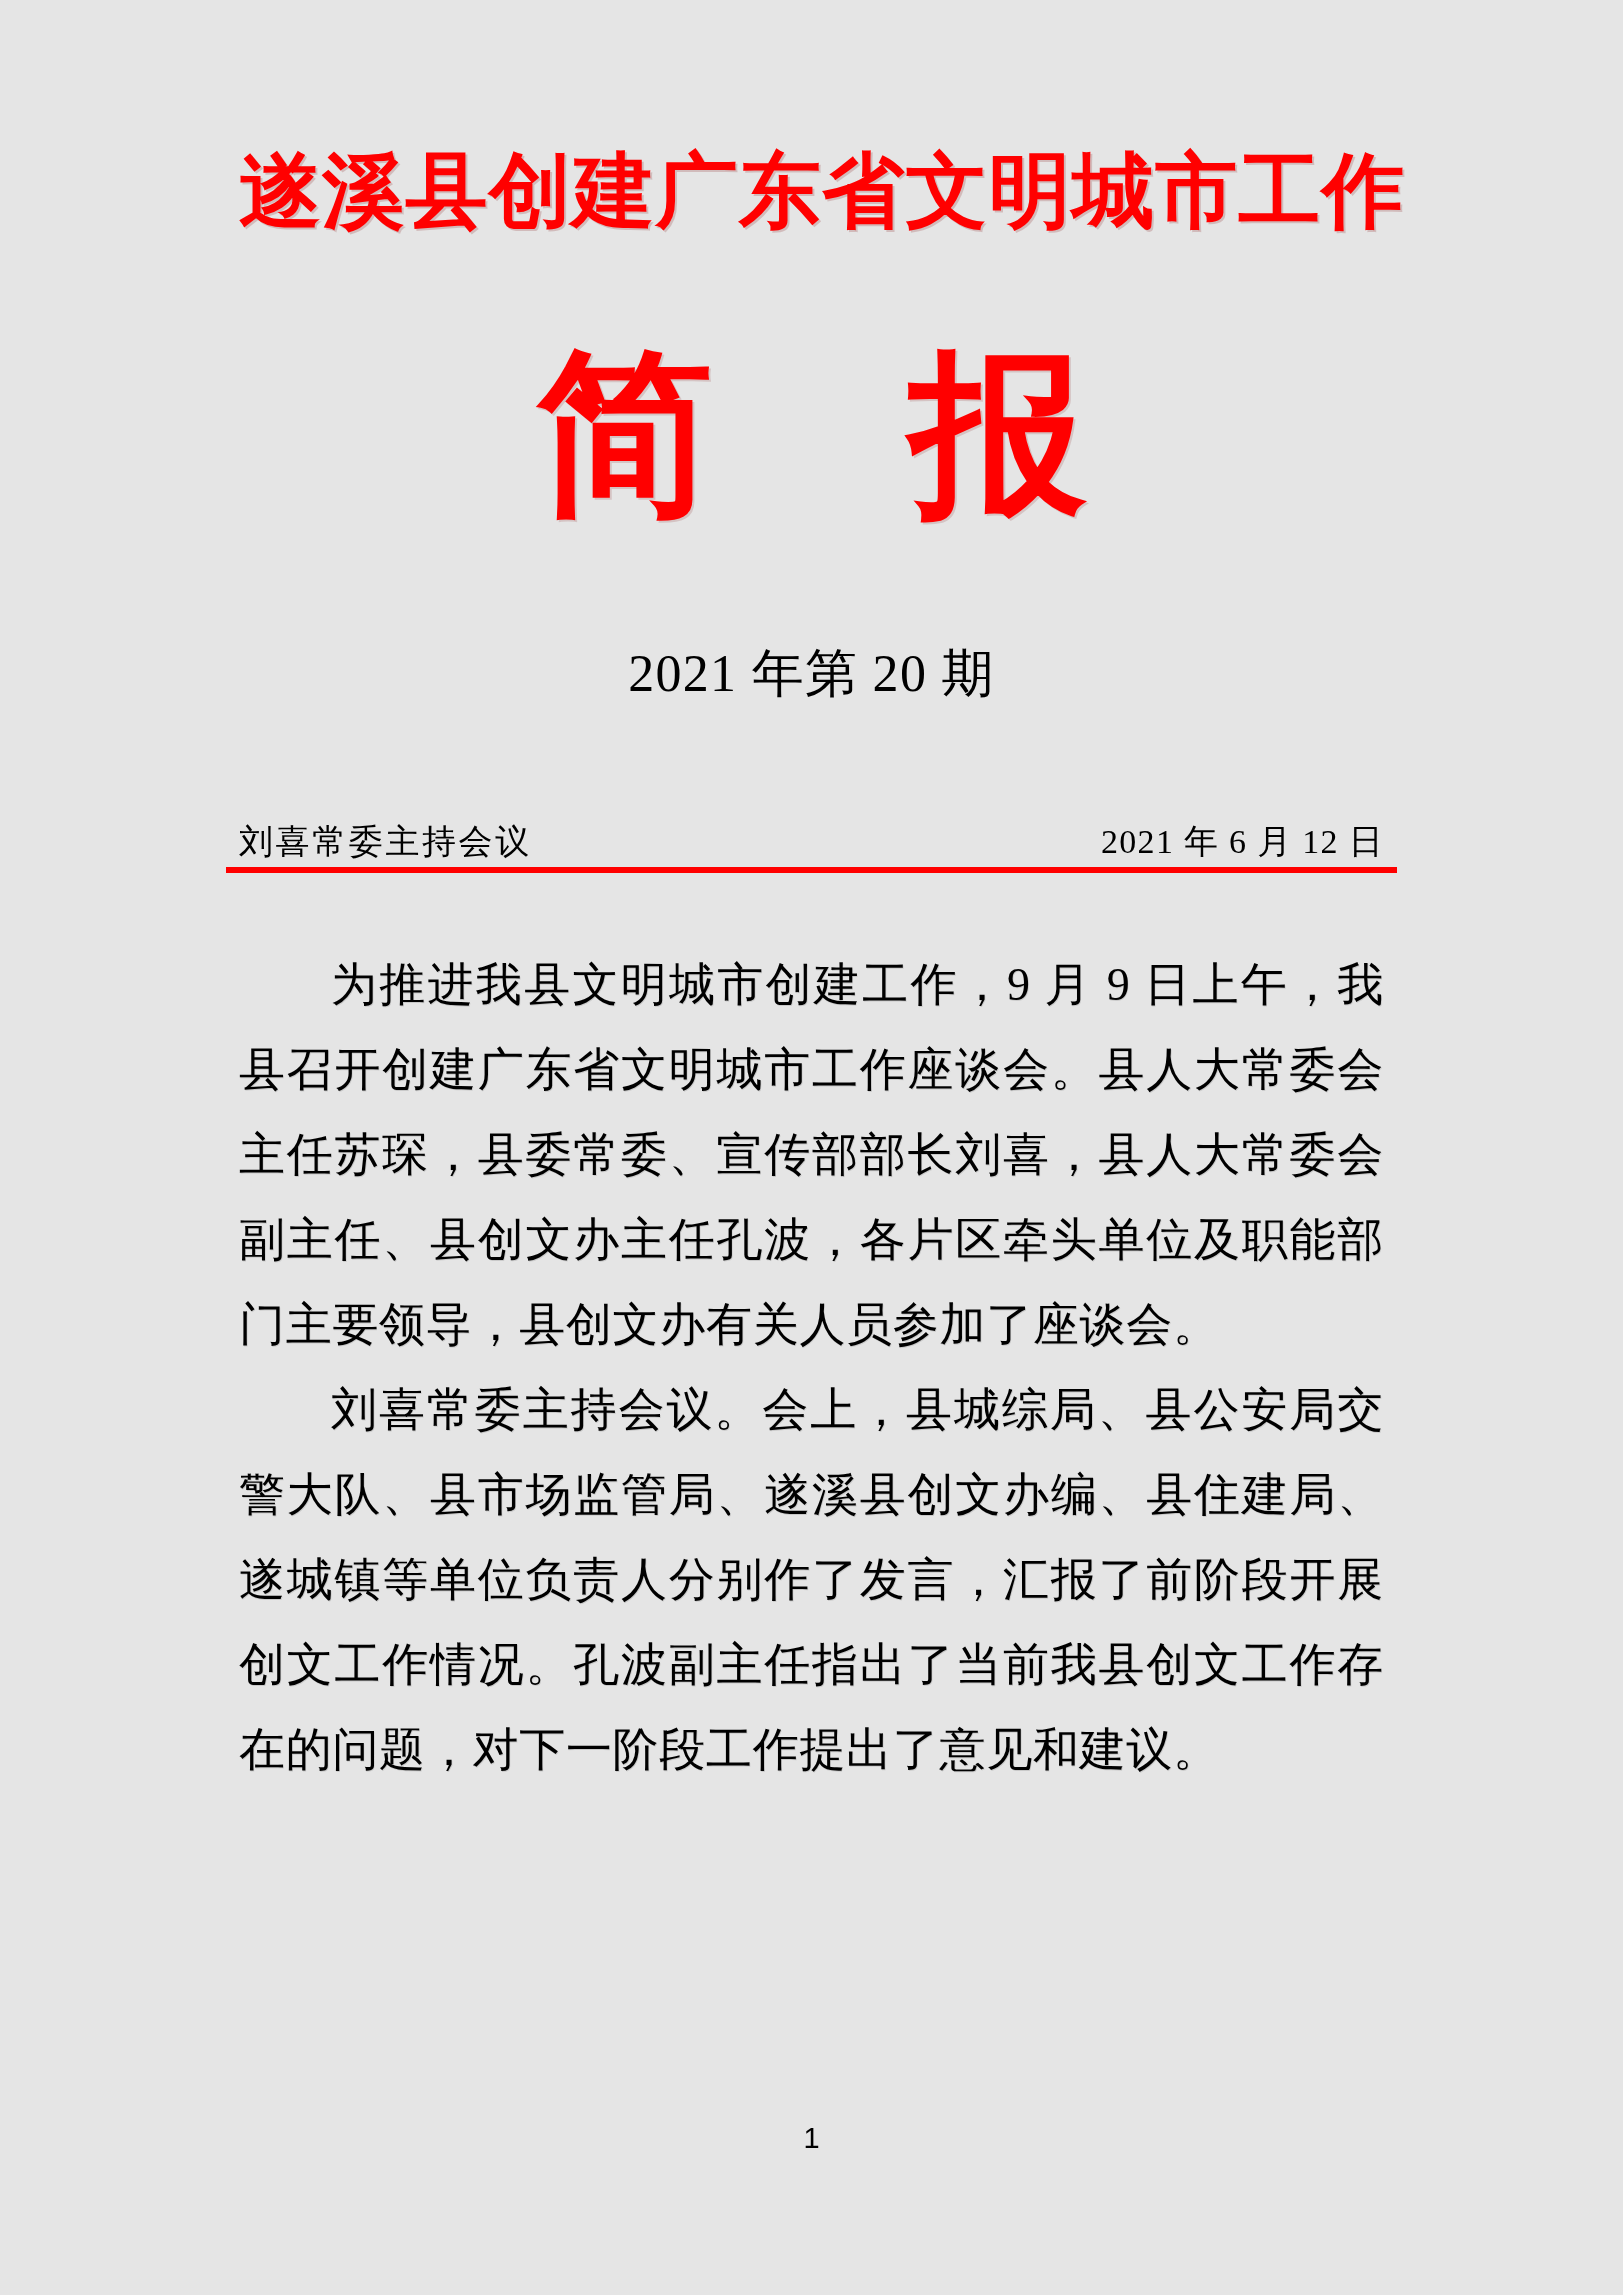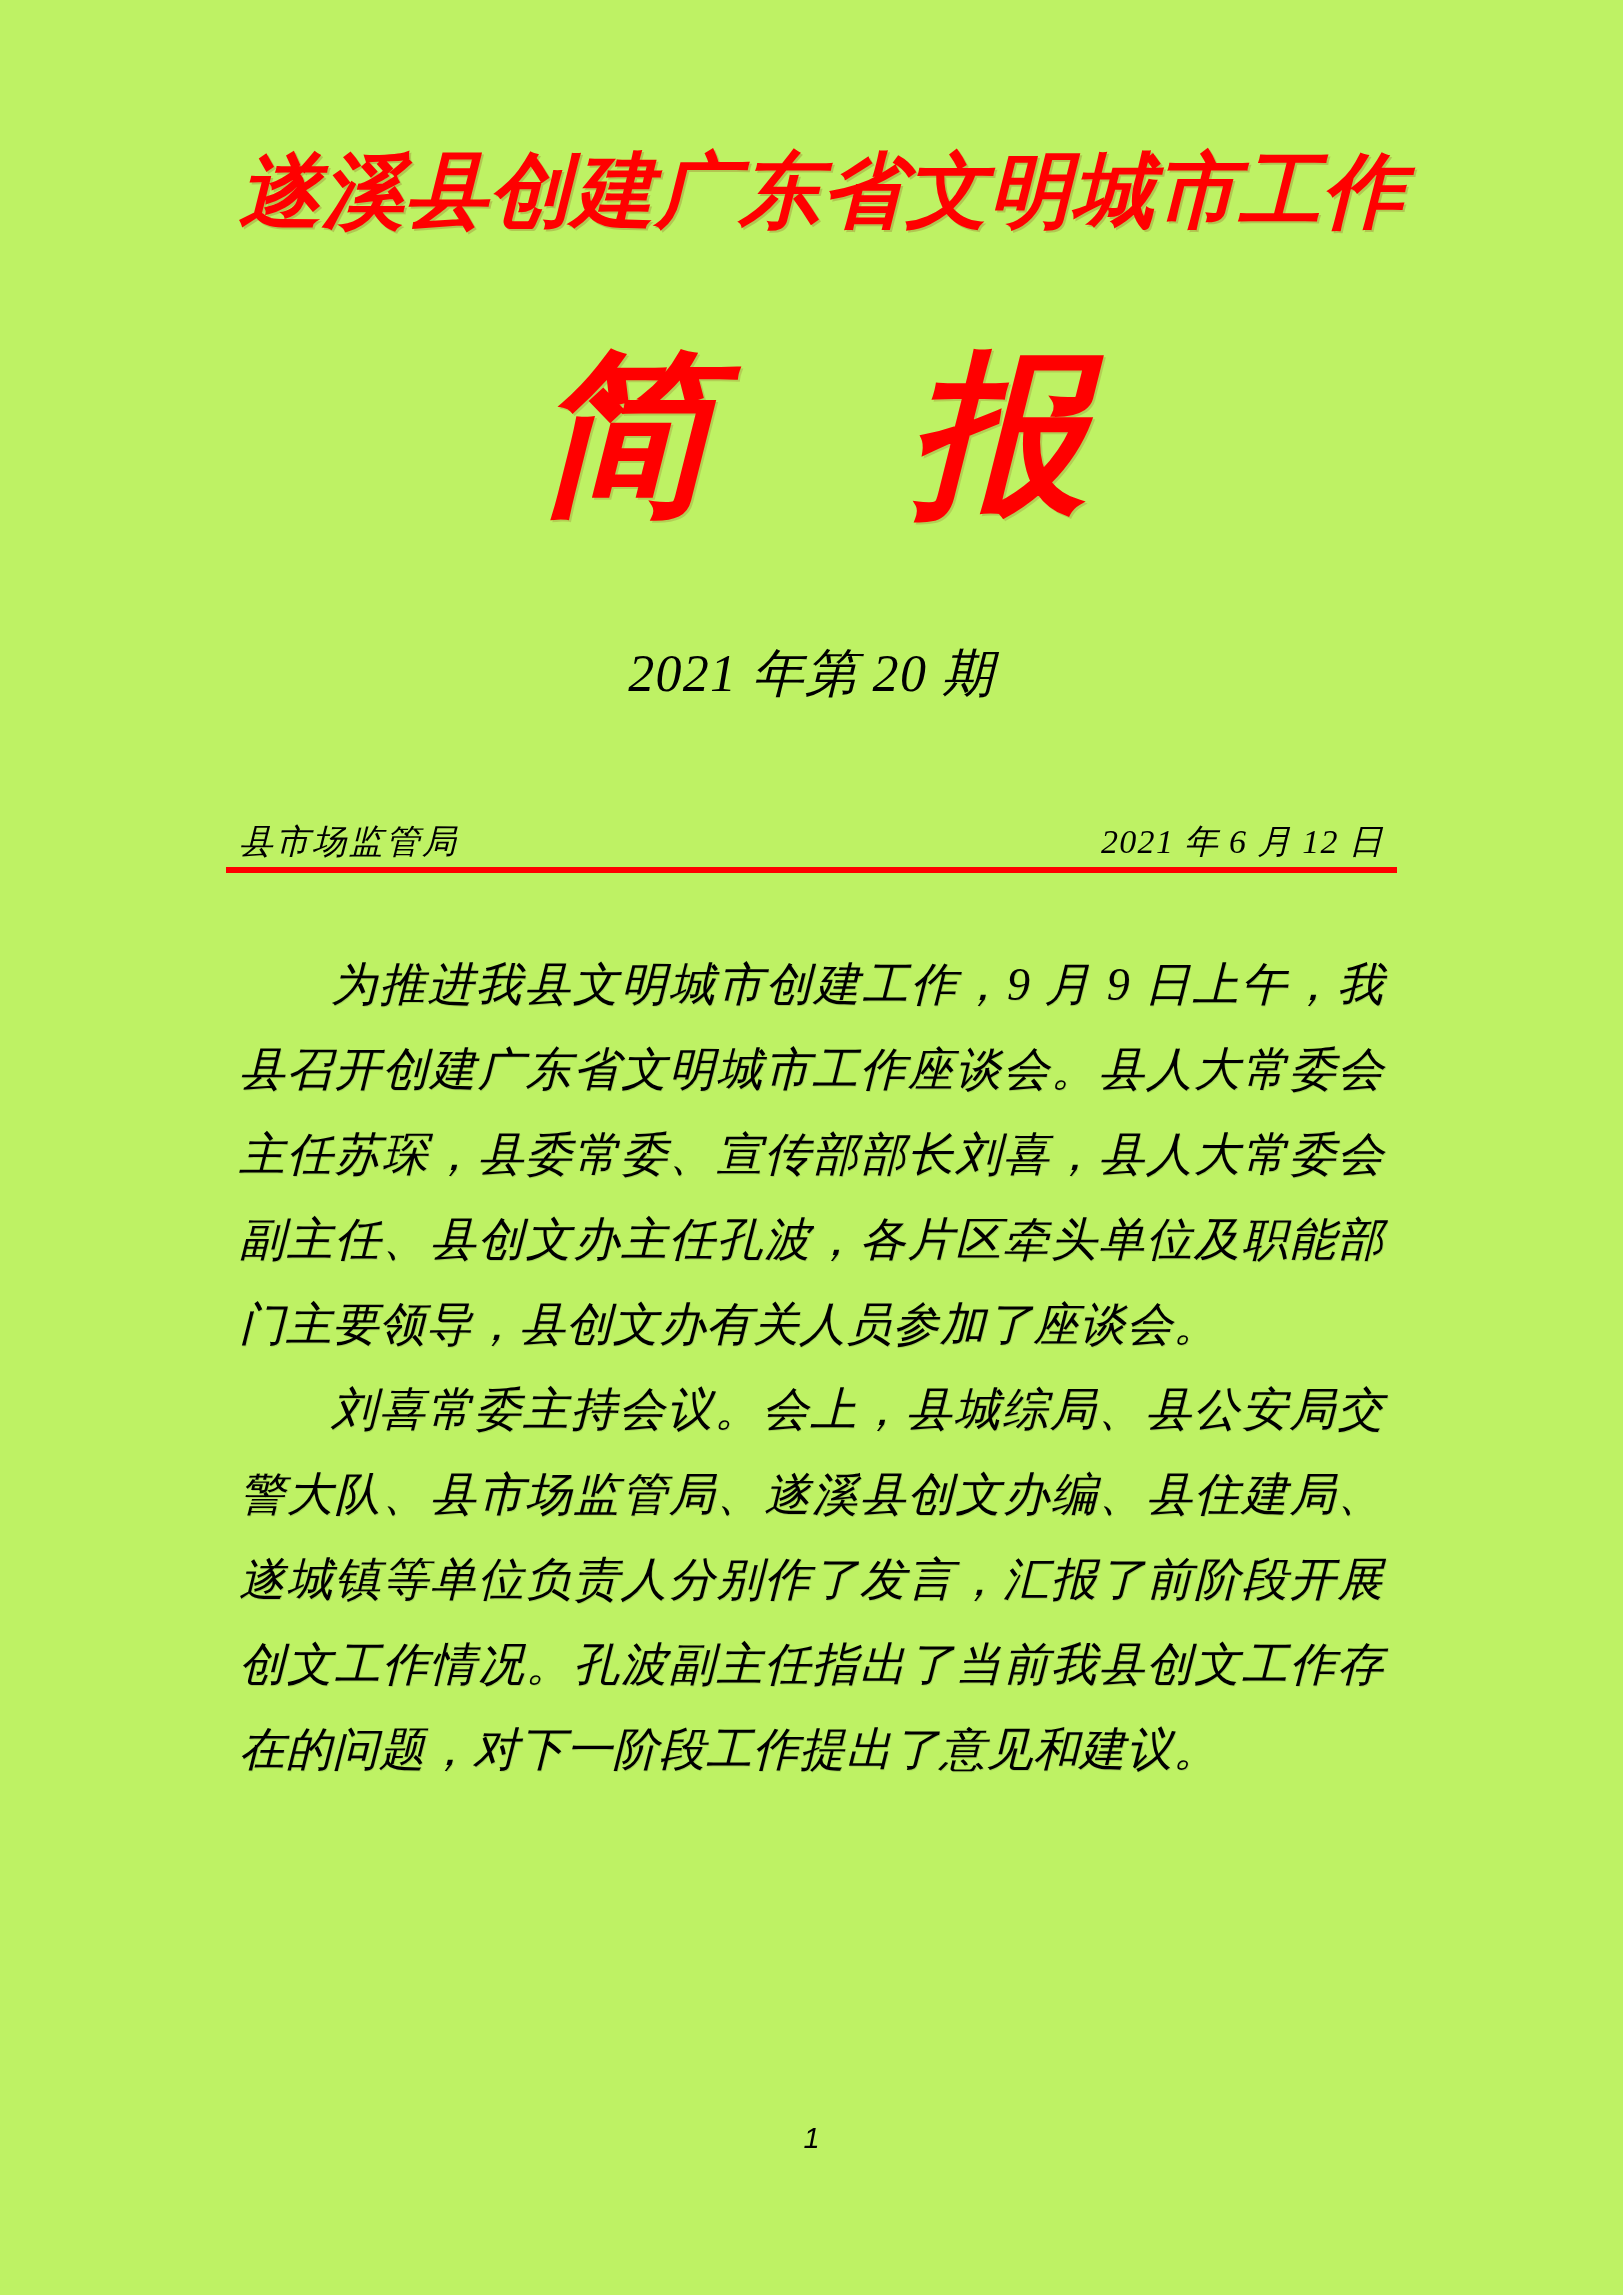--- a/index.html
+++ b/index.html
@@ -4,27 +4,26 @@
 <style>
   html, body {
     margin: 0;
     padding: 0;
     background: #ffffff;
   }
   .page {
     position: relative;
     width: 1623px;
     height: 2295px;
-    background: #bef264;
+    background: #e5e5e5;
     font-family: "Liberation Serif", "DejaVu Serif", serif;
     color: #000000;
     box-sizing: border-box;
     padding: 131px 239px 0 239px;
     overflow: hidden;
-    font-style: italic;
   }
 
   
   .org-title {
     text-align: center;
     font-size: 82px;
     line-height: 121px;
     font-weight: bold;
     color: #FF0000;
     letter-spacing: 1.3px;
@@ -114,21 +113,21 @@
   <div class="org-title">遂溪县创建广东省文明城市工作</div>
 
   <div class="bulletin-row">
     <span>简</span>
     <span>报</span>
   </div>
 
   <div class="issue-line">2021 年第 20 期</div>
 
   <div class="meta-row">
-    <span class="meta-editor">县市场监管局</span>
+    <span class="meta-editor">刘喜常委主持会议</span>
     <span class="meta-date">2021 年 6 月 12 日</span>
   </div>
   <div class="red-rule"></div>
 
 
   <div class="article-body">
     <p>为推进我县文明城市创建工作，9 月 9 日上午，我县召开创建广东省文明城市工作座谈会。县人大常委会主任苏琛，县委常委、宣传部部长刘喜，县人大常委会副主任、县创文办主任孔波，各片区牵头单位及职能部门主要领导，县创文办有关人员参加了座谈会。</p>
     <p>刘喜常委主持会议。会上，县城综局、县公安局交警大队、县市场监管局、遂溪县创文办编、县住建局、遂城镇等单位负责人分别作了发言，汇报了前阶段开展创文工作情况。孔波副主任指出了当前我县创文工作存在的问题，对下一阶段工作提出了意见和建议。</p>
   </div>
 

